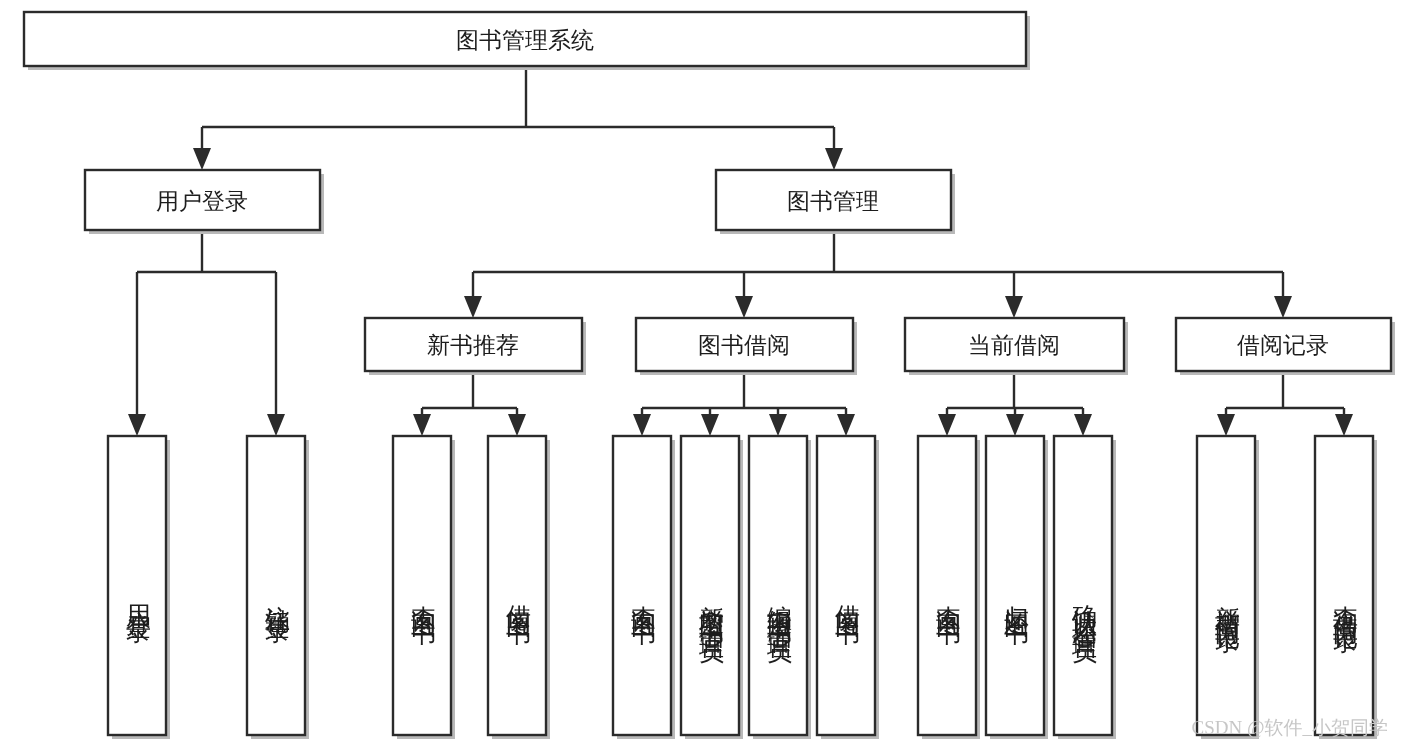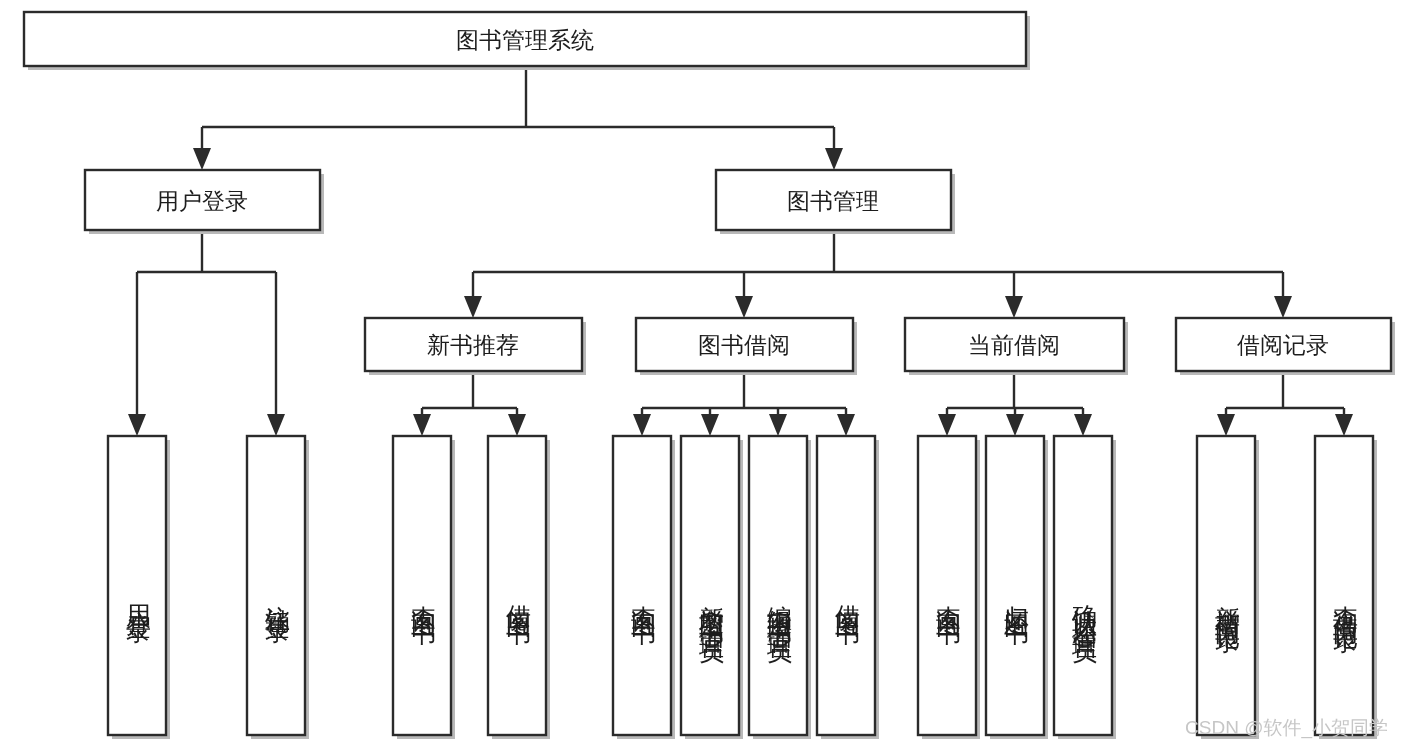--- a/index.html
+++ b/index.html
@@ -56,21 +56,21 @@
     fill: #1d1d1d;
     writing-mode: vertical-rl;
     text-orientation: upright;
     letter-spacing: 5px;
     dominant-baseline: middle;
   }
   .watermark {
     position: absolute;
     right: 14px;
     bottom: 6px;
-    font-family: Liberation Sans, sans-serif;
+    font-family: Liberation Serif, serif;
     font-size: 19px;
     color: #c6c6c6;
     white-space: nowrap;
     pointer-events: none;
   }
 </style>
 </head>
 <body>
 
 <div id="diagram-root">

